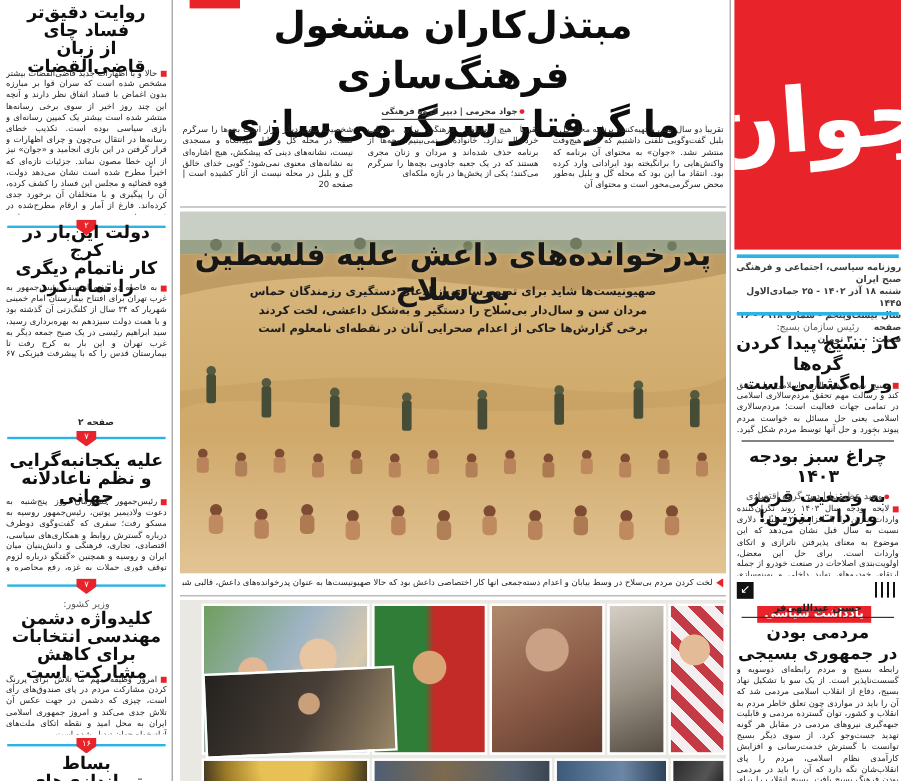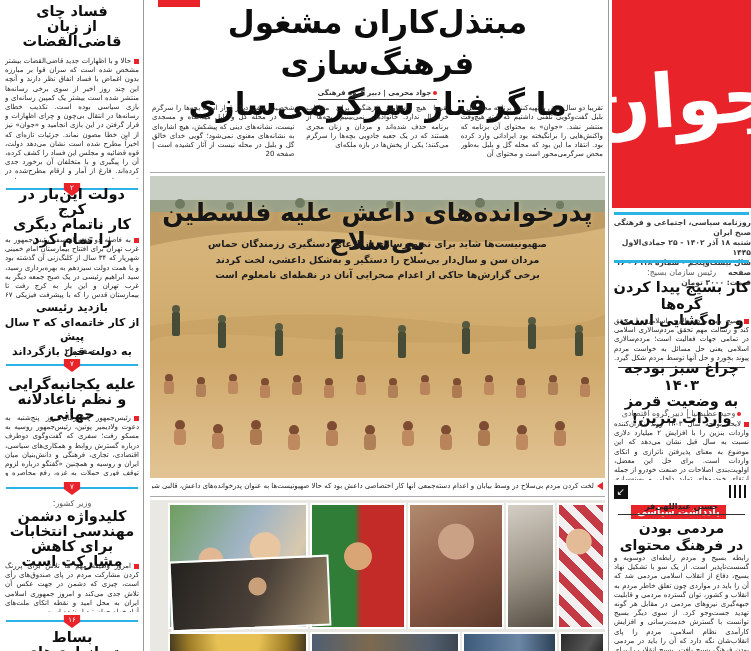--- a/index.html
+++ b/index.html
@@ -100,43 +100,39 @@
 </style>
 </head>
 <body>
 
 <div class="vrule" style="left:143px"></div>
 <div class="vrule" style="left:608px"></div>
 
 <div class="col-left">
 
   <div class="sb-head" style="top:4px">
+    <div>روایت دقیق‌تر</div>
     <div>فساد چای</div>
     <div>از زبان قاضی‌القضات</div>
   </div>
   <div class="sb-body" style="top:57px;height:122px">
     <span class="sq"></span><span>حالا و با اظهارات جدید قاضی‌القضات بیشتر مشخص شده است که سران قوا بر مبارزه بدون اغماض با فساد اتفاق نظر دارند و آنچه این چند روز اخیر از سوی برخی رسانه‌ها منتشر شده است بیشتر یک کمپین رسانه‌ای و بازی سیاسی بوده است. تکذیب خطای رسانه‌ها در انتقال بی‌چون و چرای اظهارات و قرار گرفتن در این بازی انجامید و «جوان» نیز از این خطا مصون نماند. جزئیات تازه‌ای که اخیراً مطرح شده است نشان می‌دهد دولت، قوه قضائیه و مجلس این فساد را کشف کرده، آن را پیگیری و با متخلفان آن برخورد جدی کرده‌اند. فارغ از آمار و ارقام مطرح‌شده در قضیه چای، به‌محض مشخص شدن تخلف، دستگاه‌های اجرایی و نظارتی با همکاری هم به این ماجرا ورود کردند</span>
   </div>
 
   <div class="divider" style="top:181px">
     <div class="dline"></div>
     <div class="darrow">۲</div>
   </div>
 
   <div class="sb-head" style="top:187px">
     <div>دولت این‌بار در کرج</div>
     <div>کار ناتمام دیگری را تمام کرد</div>
   </div>
   <div class="sb-body" style="top:236px;height:64px">
     <span class="sq"></span><span>به فاصله دو هفته از سفر رئیس‌جمهور به غرب تهران برای افتتاح بیمارستان امام خمینی شهریار که ۳۴ سال از کلنگ‌زنی آن گذشته بود و با همت دولت سیزدهم به بهره‌برداری رسید، سید ابراهیم رئیسی در یک صبح جمعه دیگر به غرب تهران و این بار به کرج رفت تا بیمارستان قدس را که با پیشرفت فیزیکی ۶۷ درصد تحویل دولت سیزدهم شده بود افتتاح کند</span>
-  </div>
-  <div class="sb-subhead" style="top:301px">
-    <div>بازدید رئیسی</div>
-    <div>از کار خاتمه‌ای که ۳ سال پیش</div>
-    <div>به دولت قبل بازگرداند</div>
   </div>
   <div class="sb-page" style="top:347px">صفحه ۲</div>
 
   <div class="divider" style="top:357px">
     <div class="dline"></div>
     <div class="darrow">۷</div>
   </div>
 
   <div class="sb-head" style="top:377px">
     <div>علیه یکجانبه‌گرایی</div>
@@ -402,37 +398,37 @@
   <div class="rc-head" style="top:279px">
     <div>کار بسیج پیدا کردن گره‌ها</div>
     <div>و راه‌گشایی است</div>
   </div>
   <div class="rc-body" style="top:317px;height:46px">
     <span class="sq"></span><span>بسیج باید مردم‌سالاری اسلامی را محقق کند و رسالت مهم تحقق مردم‌سالاری اسلامی در تمامی جهات فعالیت است؛ مردم‌سالاری اسلامی یعنی حل مسائل به خواست مردم پیوند بخورد و حل آنها توسط مردم شکل گیرد. این شأن خدمتگزاری جایگاه بسیار مهمی در مجموعه ماهیتی اسلام دارد | صفحه ۷</span>
   </div>
 
   <div class="thin-hr" style="top:367px"></div>
 
-  <div class="rc-head" style="top:360px">
+  <div class="rc-head" style="top:373px">
     <div>چراغ سبز بودجه ۱۴۰۳</div>
     <div>به وضعیت قرمز واردات بنزین!</div>
   </div>
   <div class="kicker" style="top:409px">
     <span class="dot"></span><span>وحید عظیم‌نیا | دبیر گروه اقتصادی</span>
   </div>
   <div class="rc-body" style="top:420px;height:60px">
     <span class="sq"></span><span>لایحه بودجه سال ۱۴۰۳ روند نگران‌کننده واردات بنزین را با افزایش ۲ میلیارد دلاری نسبت به سال قبل نشان می‌دهد که این موضوع به معنای پذیرفتن ناترازی و اتکای واردات است. برای حل این معضل، اولویت‌بندی اصلاحات در صنعت خودرو از جمله ارتقای خودروهای تولید داخلی و بهینه‌سازی راندمان موتور برای به حداقل رساندن مصرف بنزین ضروری است | صفحه ۱۲</span>
   </div>
 
   <div class="note-bar">
     <div class="barcode"></div>
     <div class="note-label">یادداشت سیاسی</div>
     <div class="note-corner">↙</div>
   </div>
   <div class="note-author">حسین عبداللهی‌فر</div>
   <div class="thin-hr" style="top:514px"></div>
 
   <div class="rc-head" style="top:520px;font-size:14px">
     <div>مردمی بودن</div>
-    <div>در فرهنگ محتوای</div>
+    <div>در جمهوری بسیجی</div>
   </div>
   <div class="rc-body" style="top:554px;height:97px">رابطه بسیج و مردم رابطه‌ای دوسویه و گسست‌ناپذیر است. از یک سو با تشکیل نهاد بسیج، دفاع از انقلاب اسلامی مردمی شد که آن را باید در مواردی چون تعلق خاطر مردم به انقلاب و کشور، توان گسترده مردمی و قابلیت جبهه‌گیری نیروهای مردمی در مقابل هر گونه تهدید جست‌وجو کرد. از سوی دیگر بسیج توانست با گسترش خدمت‌رسانی و افزایش کارآمدی نظام اسلامی، مردم را پای انقلاب‌شان نگه دارد که آن را باید در مردمی بودن فرهنگ بسیج یافت. بسیج انقلاب را برای مردم و مردم را برای انقلاب حفظ کرد. بر همین اساس مقام معظم رهبری در جریان تبیین فرهنگ بسیج مورد اشاره قرار داد و فرمود: «فرهنگ بسیج مردمی بودن است» | صفحه ۲</div>
 </div>
 
 </body></html>

